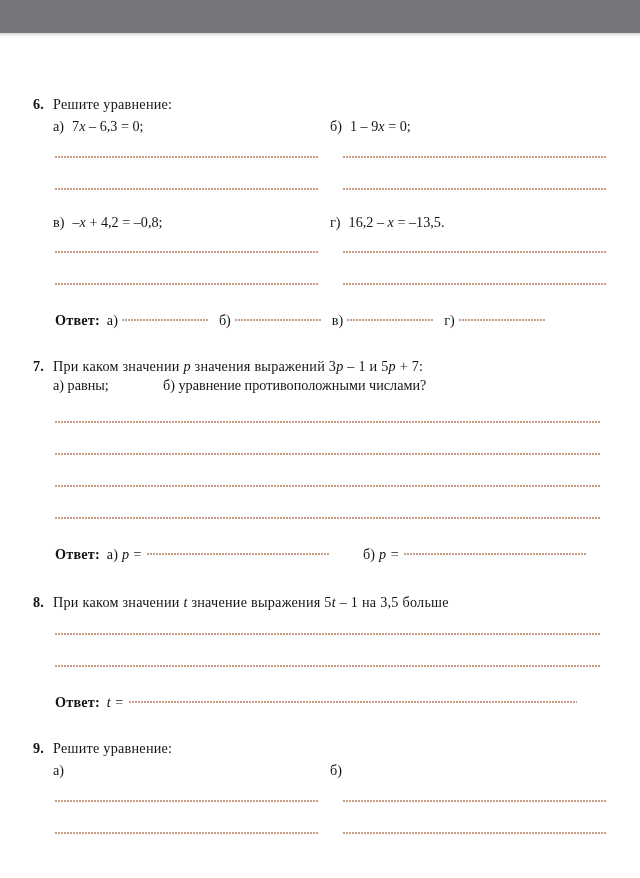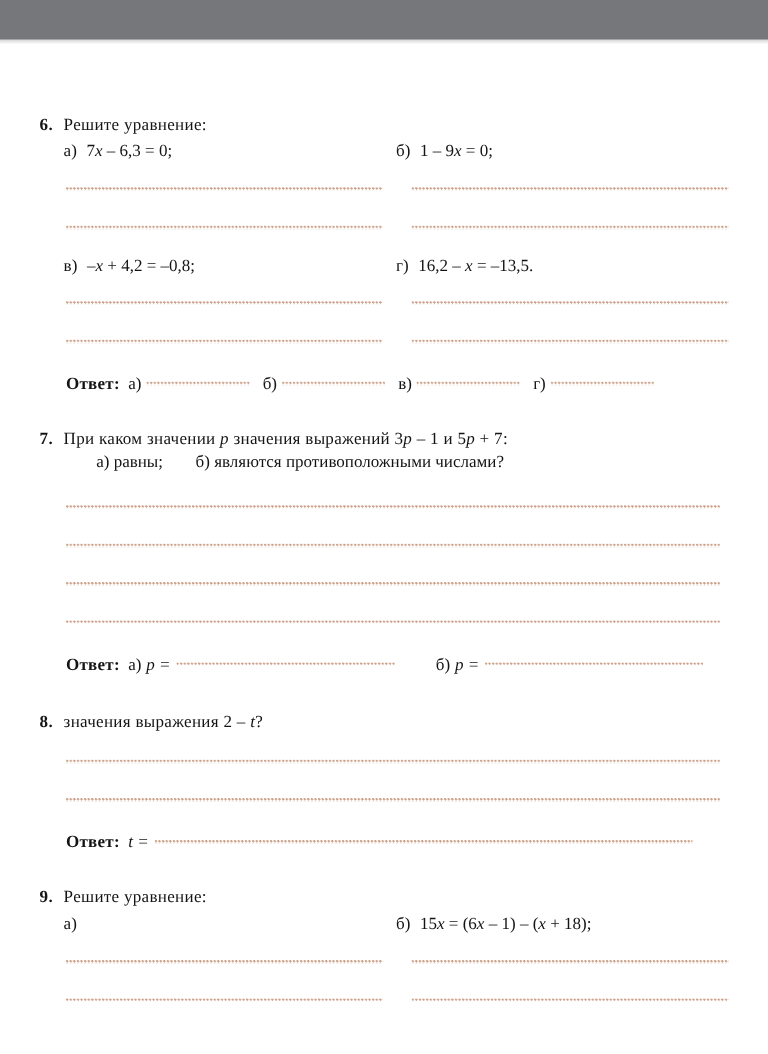--- a/index.html
+++ b/index.html
@@ -97,21 +97,20 @@
   }
   .item-body { flex: 0 0 auto; }
 
   
   .subitems-row {
     display: flex;
     padding-left: 20px;
     margin-top: 1px;
     font-size: 14.2px;
     line-height: 1.3;
-    text-align: center;
   }
   .subitem-a { width: 110px; flex: 0 0 auto; }
   .subitem-b { flex: 0 0 auto; }
 
   
   .rule-row {
     display: flex;
     justify-content: space-between;
   }
   .rule {
@@ -257,21 +256,21 @@
     <div class="gap-28"></div>
 
     <section class="exercise">
       <div class="ex-head">
         <span class="ex-num">7.</span>
         <span class="ex-prompt">При каком значении <i class="v">p</i> значения выражений 3<i class="v">p</i> – 1 и 5<i class="v">p</i> + 7:</span>
       </div>
 
       <div class="subitems-row">
         <span class="subitem-a">а) равны;</span>
-        <span class="subitem-b">б) являются противоположными числами?</span>
+        <span class="subitem-b">б) уравнение противоположными числами?</span>
       </div>
 
       <div class="gap-26"></div>
       <div class="rules-block">
         <div class="rule-row">
           <div class="rule full"></div>
         </div>
         <div class="rule-row">
           <div class="rule full"></div>
         </div>
@@ -299,21 +298,21 @@
         </span>
       </div>
     </section>
 
     <div class="gap-30"></div>
 
     <section class="exercise">
       <div class="ex-head">
         <span class="ex-num">8.</span>
         <span class="ex-prompt">
-          <span class="line2">значения выражения 2 – <i class="v">t</i>?</span>
+          <span>При каком значении <i class="v">t</i> значение выражения 5<i class="v">t</i> – 1 на 3,5 больше</span>
         </span>
       </div>
 
       <div class="gap-22"></div>
       <div class="rules-block">
         <div class="rule-row">
           <div class="rule full"></div>
         </div>
         <div class="rule-row">
           <div class="rule full"></div>
@@ -337,21 +336,20 @@
         <span class="ex-num">9.</span>
         <span class="ex-prompt">Решите уравнение:</span>
       </div>
 
       <div class="items-row">
         <div class="item-col">
           <span class="item-label">а)</span>
         </div>
         <div class="item-col right">
           <span class="item-label">б)</span>
-          <span class="item-body">15<i class="v">x</i> = (6<i class="v">x</i> – 1) – (<i class="v">x</i> + 18);</span>
         </div>
       </div>
 
       <div class="gap-20"></div>
       <div class="rules-block">
         <div class="rule-row">
           <div class="rule half"></div>
           <div class="rule half"></div>
         </div>
         <div class="rule-row">

